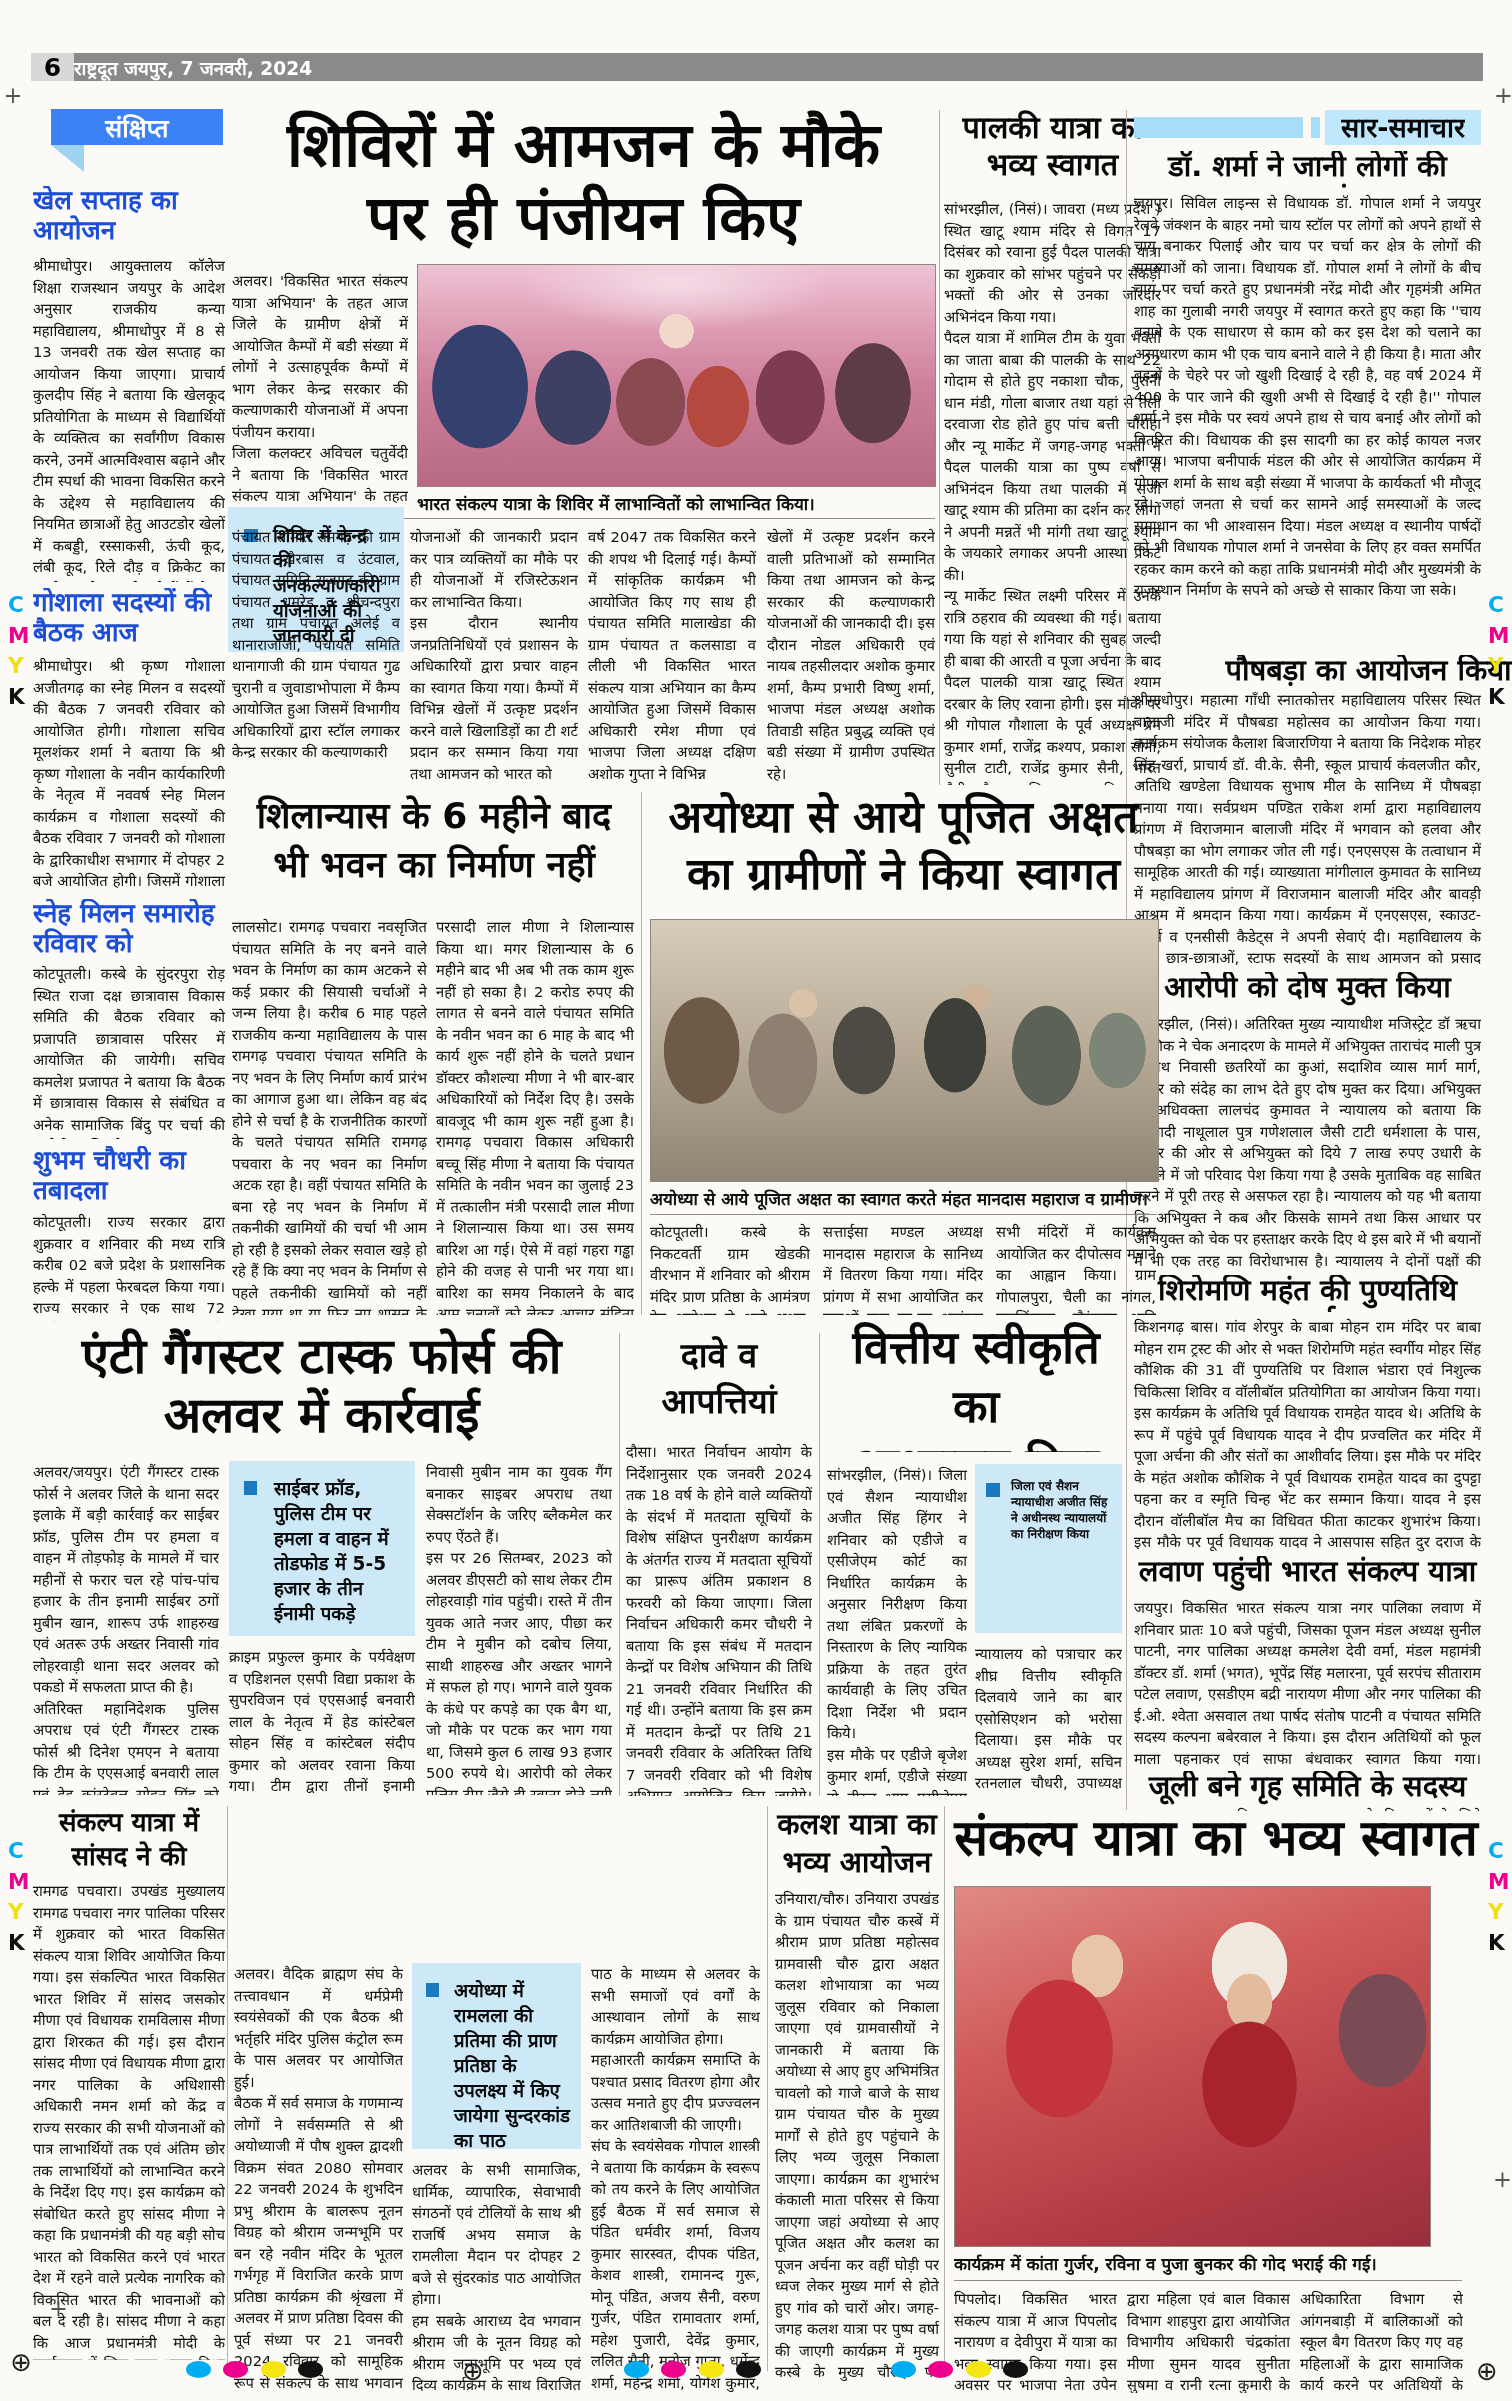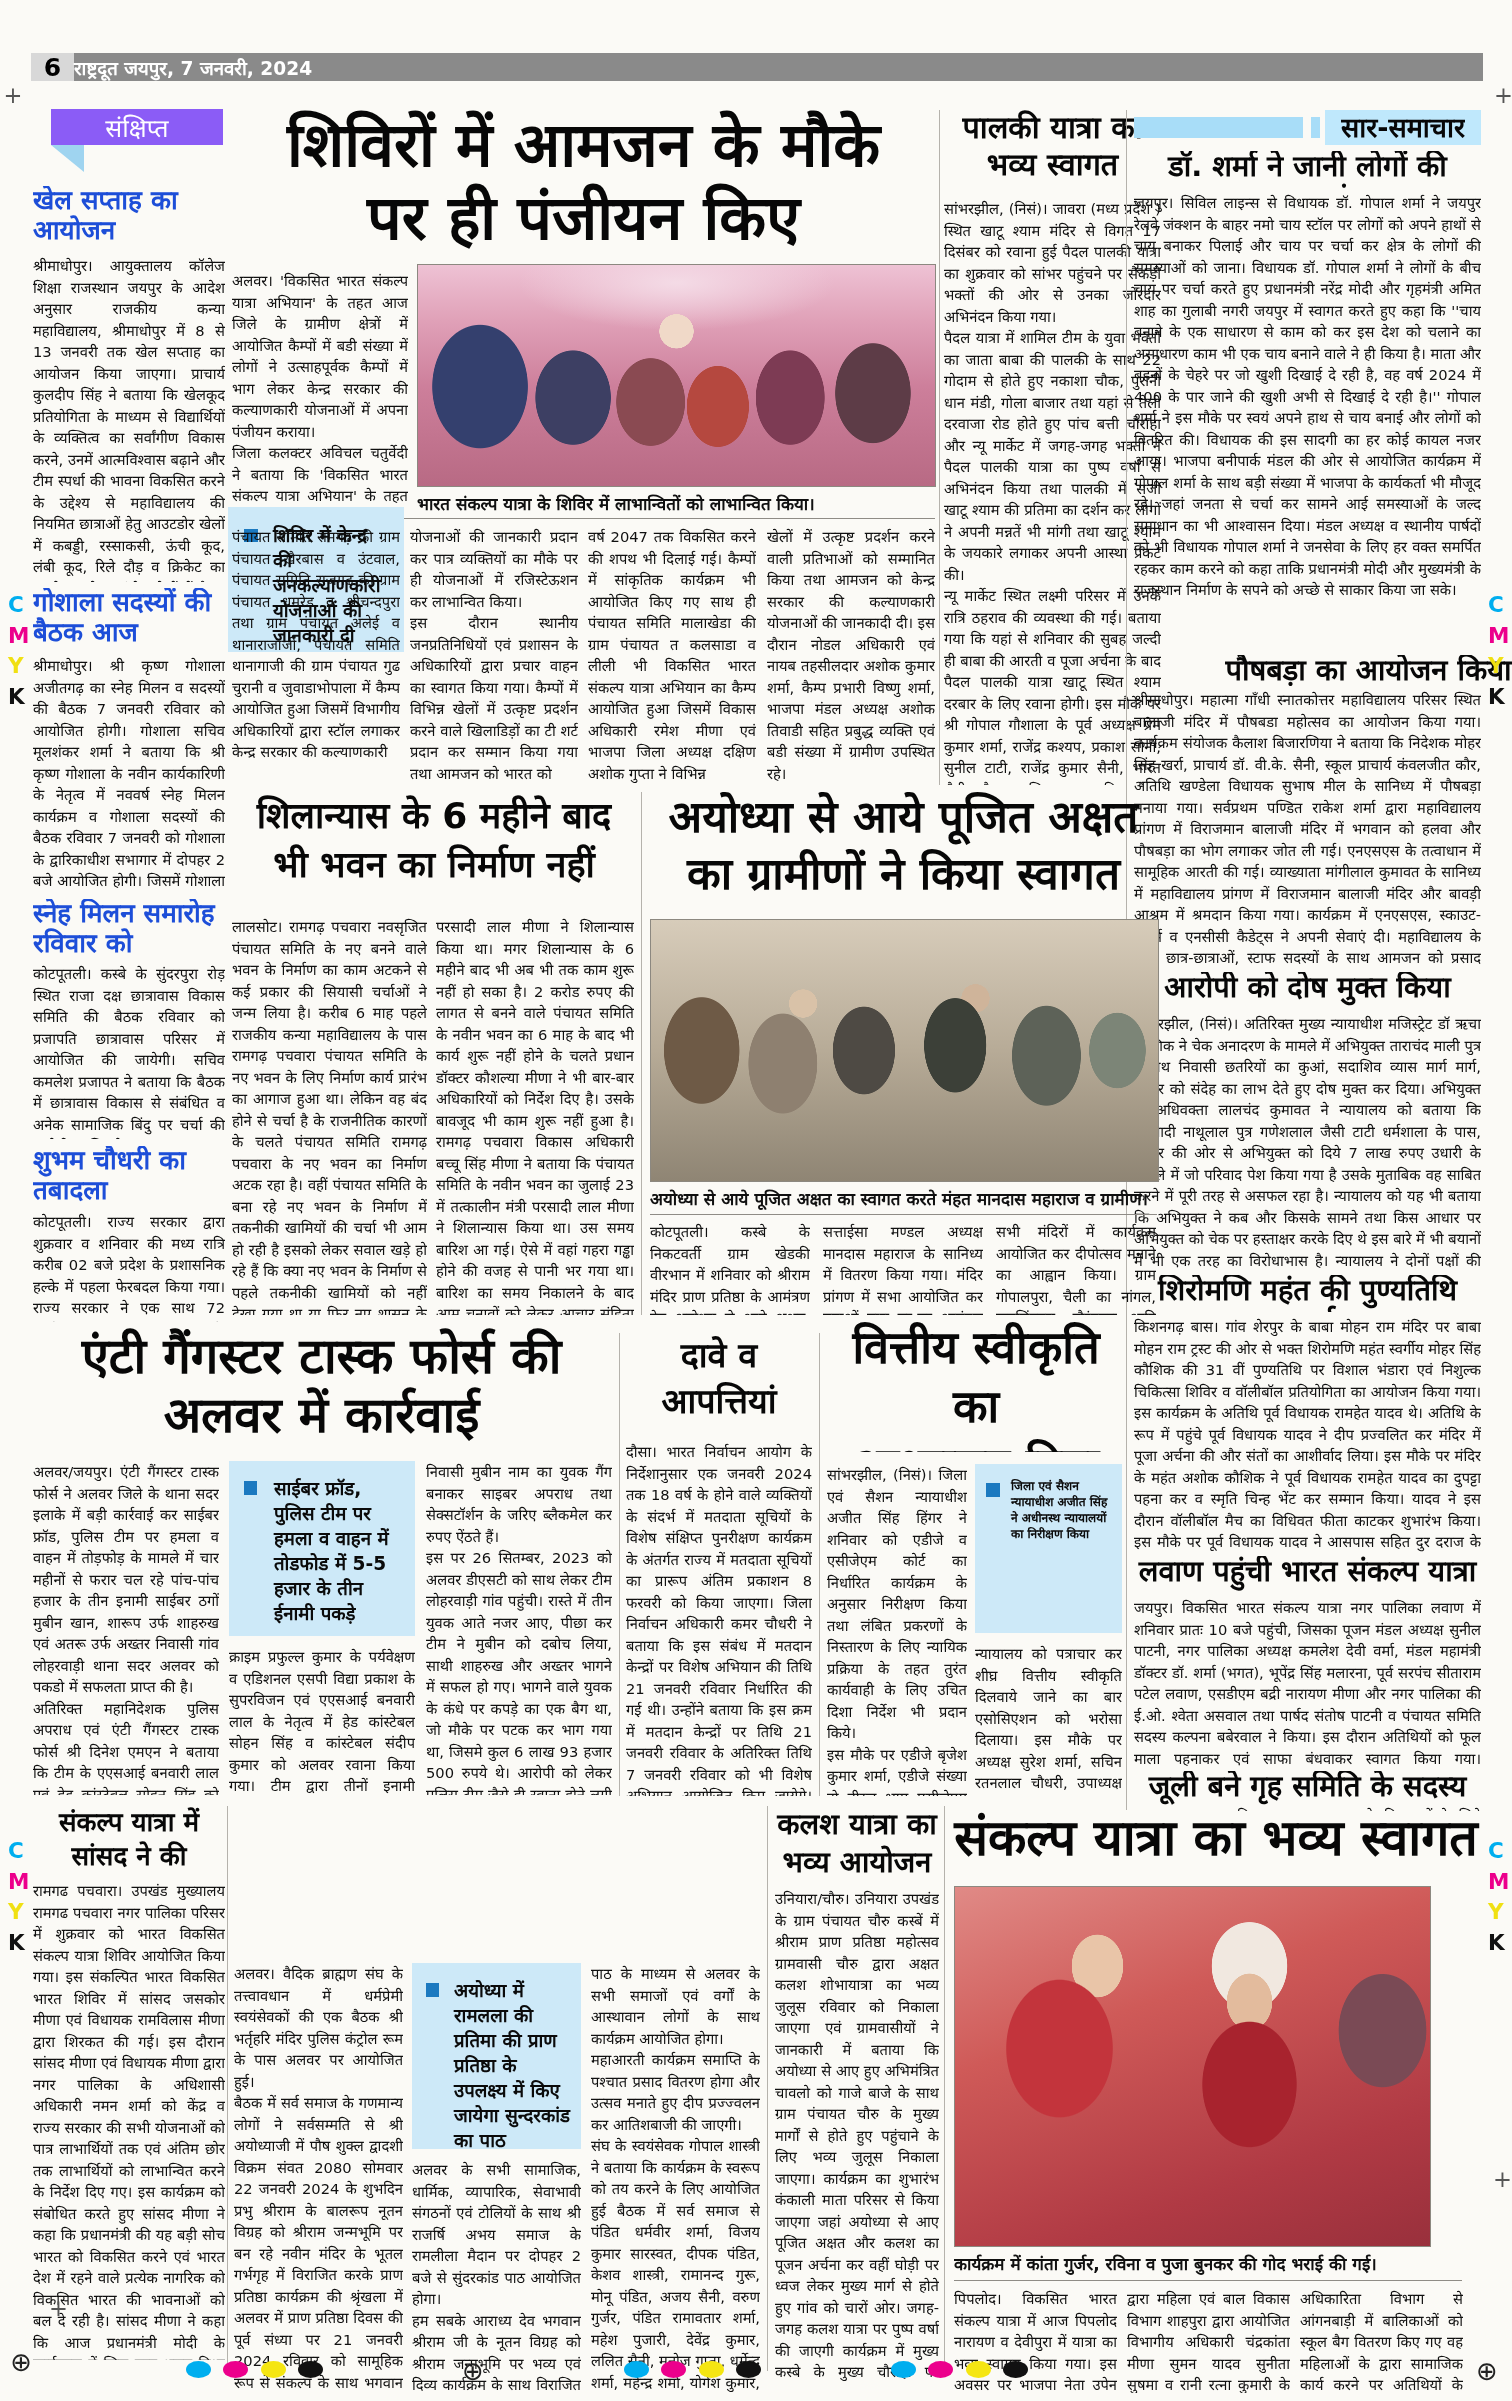--- a/index.html
+++ b/index.html
@@ -59,21 +59,21 @@
 
 <div id="canvas">
 
   <div class="abs bar" style="left:31px;top:53px;width:1452px;height:28px;">
     <div class="pagenum" style="width:43px;height:28px;">6</div>
     <div class="masthead" style="padding-right:8px;">राष्ट्रदूत जयपुर, 7 जनवरी, 2024</div>
   </div>
   <div class="abs plus" style="left:3.4px;top:84px;">+</div>
   <div class="abs plus" style="left:1494px;top:84px;">+</div>
 
-  <div class="abs" style="left:51px;top:109px;width:172px;height:36px;background:#8b5cf6;color:#fff;font-weight:400;font-size:25px;display:flex;align-items:center;justify-content:center;">
+  <div class="abs" style="left:51px;top:109px;width:172px;height:36px;background:#3b82f6;color:#fff;font-weight:700;font-size:25px;display:flex;align-items:center;justify-content:center;">
     <span>संक्षिप्त</span>
   </div>
   <div class="abs" style="left:51px;top:145px;width:33px;height:27px;background:#9fd4f0;clip-path:polygon(0 0,100% 0,100% 100%);"></div>
 
   <div class="abs brief-head" style="left:33px;top:186px;width:192px;height:63px;overflow:hidden;">खेल सप्ताह का आयोजन</div>
   <div class="abs body-text" style="left:33px;top:255px;width:192px;height:327px;">श्रीमाधोपुर। आयुक्तालय कॉलेज शिक्षा राजस्थान जयपुर के आदेश अनुसार राजकीय कन्या महाविद्यालय, श्रीमाधोपुर में 8 से 13 जनवरी तक खेल सप्ताह का आयोजन किया जाएगा। प्राचार्य कुलदीप सिंह ने बताया कि खेलकूद प्रतियोगिता के माध्यम से विद्यार्थियों के व्यक्तित्व का सर्वांगीण विकास करने, उनमें आत्मविश्वास बढ़ाने और टीम स्पर्धा की भावना विकसित करने के उद्देश्य से महाविद्यालय की नियमित छात्राओं हेतु आउटडोर खेलों में कबड्डी, रस्साकसी, ऊंची कूद, लंबी कूद, रिले दौड़ व क्रिकेट का आयोजन होगा। इंडोर खेलों में कैरम बोर्ड, शतरंज, व खेल प्रश्नोत्तरी का आयोजन किया जाएगा।</div>
 
   <div class="abs brief-head" style="left:33px;top:588px;width:192px;height:63px;overflow:hidden;">गोशाला सदस्यों की बैठक आज</div>
   <div class="abs body-text" style="left:33px;top:655px;width:192px;height:237px;">श्रीमाधोपुर। श्री कृष्ण गोशाला अजीतगढ़ का स्नेह मिलन व सदस्यों की बैठक 7 जनवरी रविवार को आयोजित होगी। गोशाला सचिव मूलशंकर शर्मा ने बताया कि श्री कृष्ण गोशाला के नवीन कार्यकारिणी के नेतृत्व में नववर्ष स्नेह मिलन कार्यक्रम व गोशाला सदस्यों की बैठक रविवार 7 जनवरी को गोशाला के द्वारिकाधीश सभागार में दोपहर 2 बजे आयोजित होगी। जिसमें गोशाला के विकास, गोवंश संरक्षण, सेवा आदि के बिंदुओं पर चर्चा की जाएगी।</div>
 

